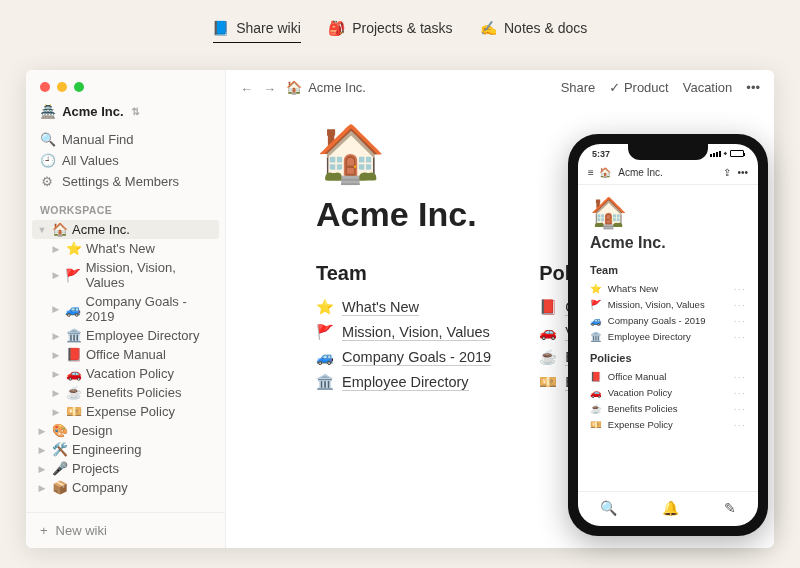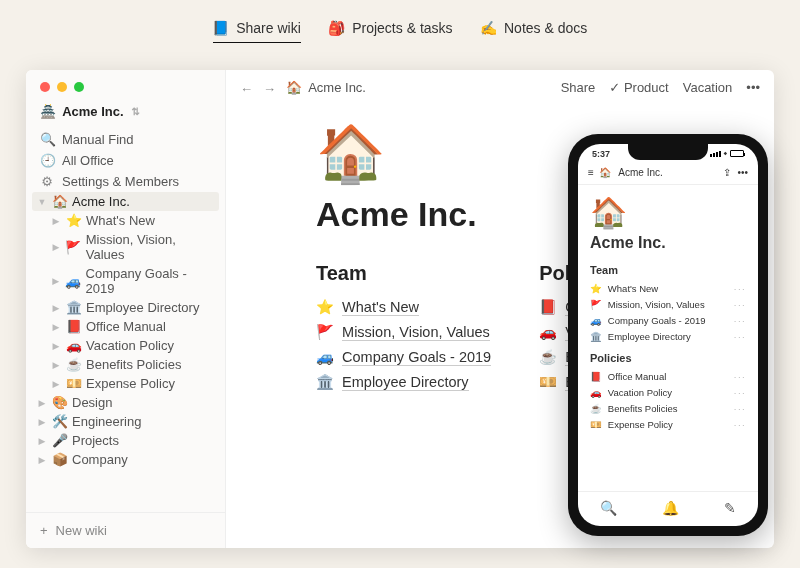--- a/index.html
+++ b/index.html
@@ -97,26 +97,27 @@
       <span>🏯</span>
       <span>Acme Inc.</span>
       <span class="chev">⇅</span>
     </div>
     <div class="sb-row">
       <span class="ico">🔍</span>
       <span>Manual Find</span>
     </div>
     <div class="sb-row">
       <span class="ico">🕘</span>
-      <span>All Office</span>
+      <span>All Values</span>
     </div>
     <div class="sb-row">
       <span class="ico">⚙</span>
       <span>Settings &amp; Members</span>
     </div>
+    <div class="sb-section">WORKSPACE</div>
     <div class="tree">
       <div class="tree-row active">
         <span class="arr">▼</span>
         <span class="emo">🏠</span>
         <span>Acme Inc.</span>
       </div>
       <div class="tree-row child">
           <span class="arr">▶</span>
           <span class="emo">⭐</span>
           <span>What's New</span>

